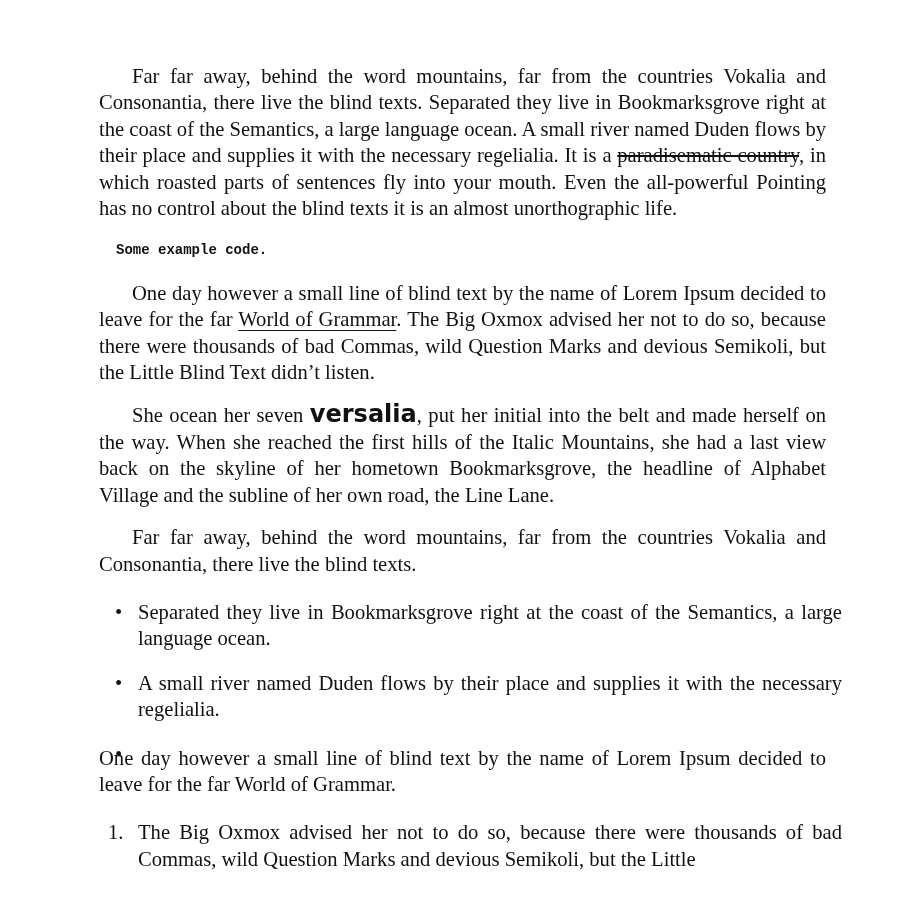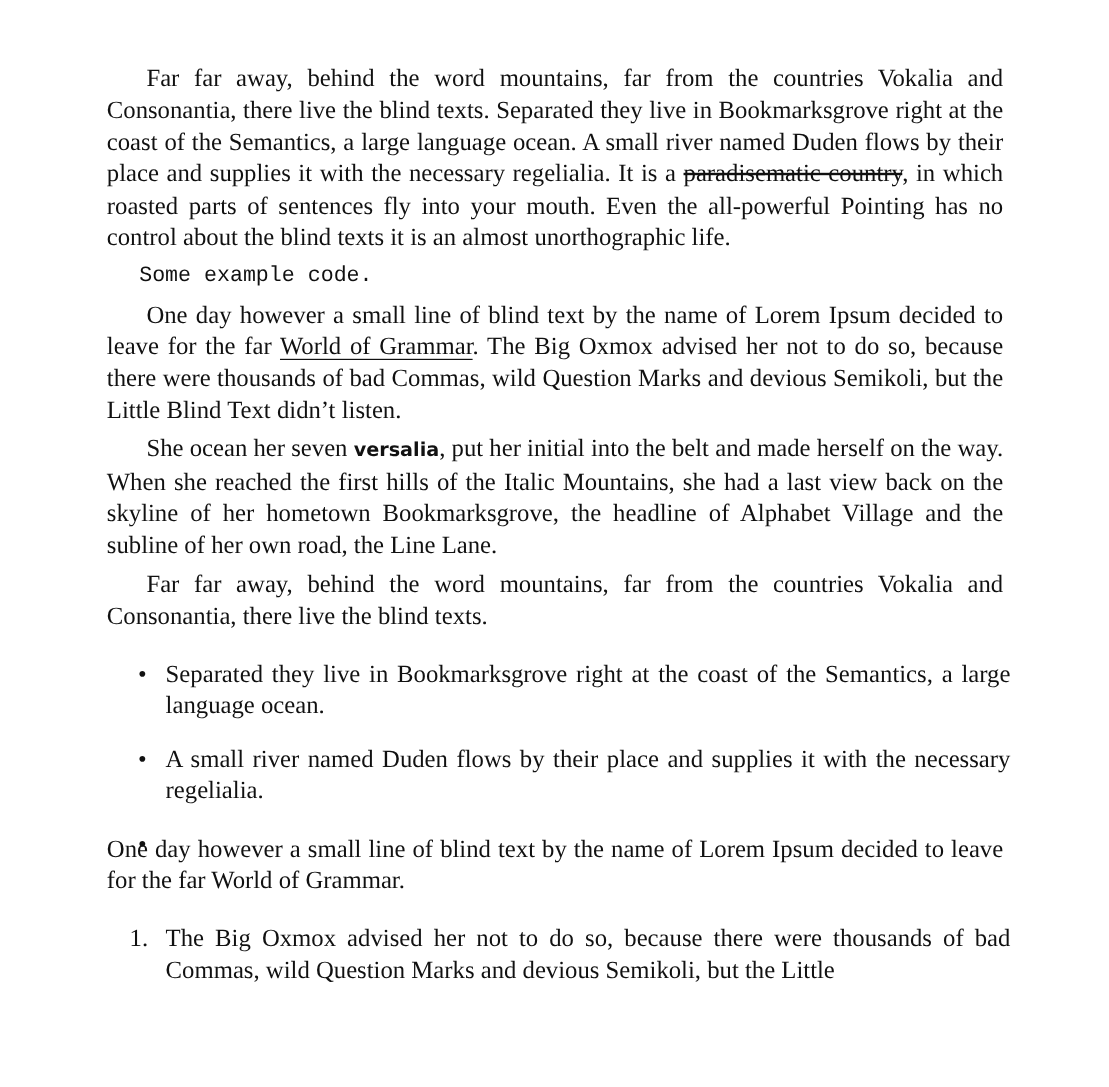--- a/index.html
+++ b/index.html
@@ -1,25 +1,25 @@
 <!DOCTYPE html>
 <html><head>
 <meta charset="utf-8">
 <style>
   html, body { margin:0; padding:0; background:#ffffff; }
   body { width:924px; height:906px; overflow:hidden; position:relative;
          font-family:"DejaVu Serif","Liberation Serif",serif; color:#111; }
   .page { position:absolute; left:83px; top:47px; width:759px;
           font-family:"Liberation Serif","DejaVu Serif",serif; font-size:20.6px; line-height:26.4px; }
-  .para { margin:6px; text-align:justify; text-indent:33px; }
+  .para { margin:16px; text-align:justify; text-indent:33px; }
   .noindent { text-indent:0; }
-  .code { font-family:"Liberation Mono","DejaVu Sans Mono",monospace; font-size:18px; padding-left:33px; line-height:26.4px; }
+  .code { font-family:"Liberation Mono","DejaVu Sans Mono",monospace; font-size:14px; padding-left:33px; line-height:26.4px;font-weight:bold; }
   .strike { text-decoration:line-through; }
   .uline { text-decoration:underline; text-underline-offset:4px; text-decoration-thickness:1px; }
-  .bold { font-weight:bold; font-family:"DejaVu Sans","Liberation Sans",sans-serif; font-size:16px; }
+  .bold { font-weight:bold; font-family:"DejaVu Sans","Liberation Sans",sans-serif; font-size:24px; }
   ul.bullets { list-style:none; margin:22px 0 0 0; padding:0; }
   ul.bullets li { position:relative; padding-left:55px; margin-bottom:18px; text-align:justify; }
   ul.bullets li .bul { position:absolute; left:32px; top:0; }
   ol.nums { list-style:none; margin:22px 0 0 0; padding:0; }
   ol.nums li { position:relative; padding-left:55px; text-align:justify; }
   ol.nums li .num { position:absolute; left:25px; top:0; }
   .after-list { margin-top:22px; }
 </style>
 </head>
 <body>

